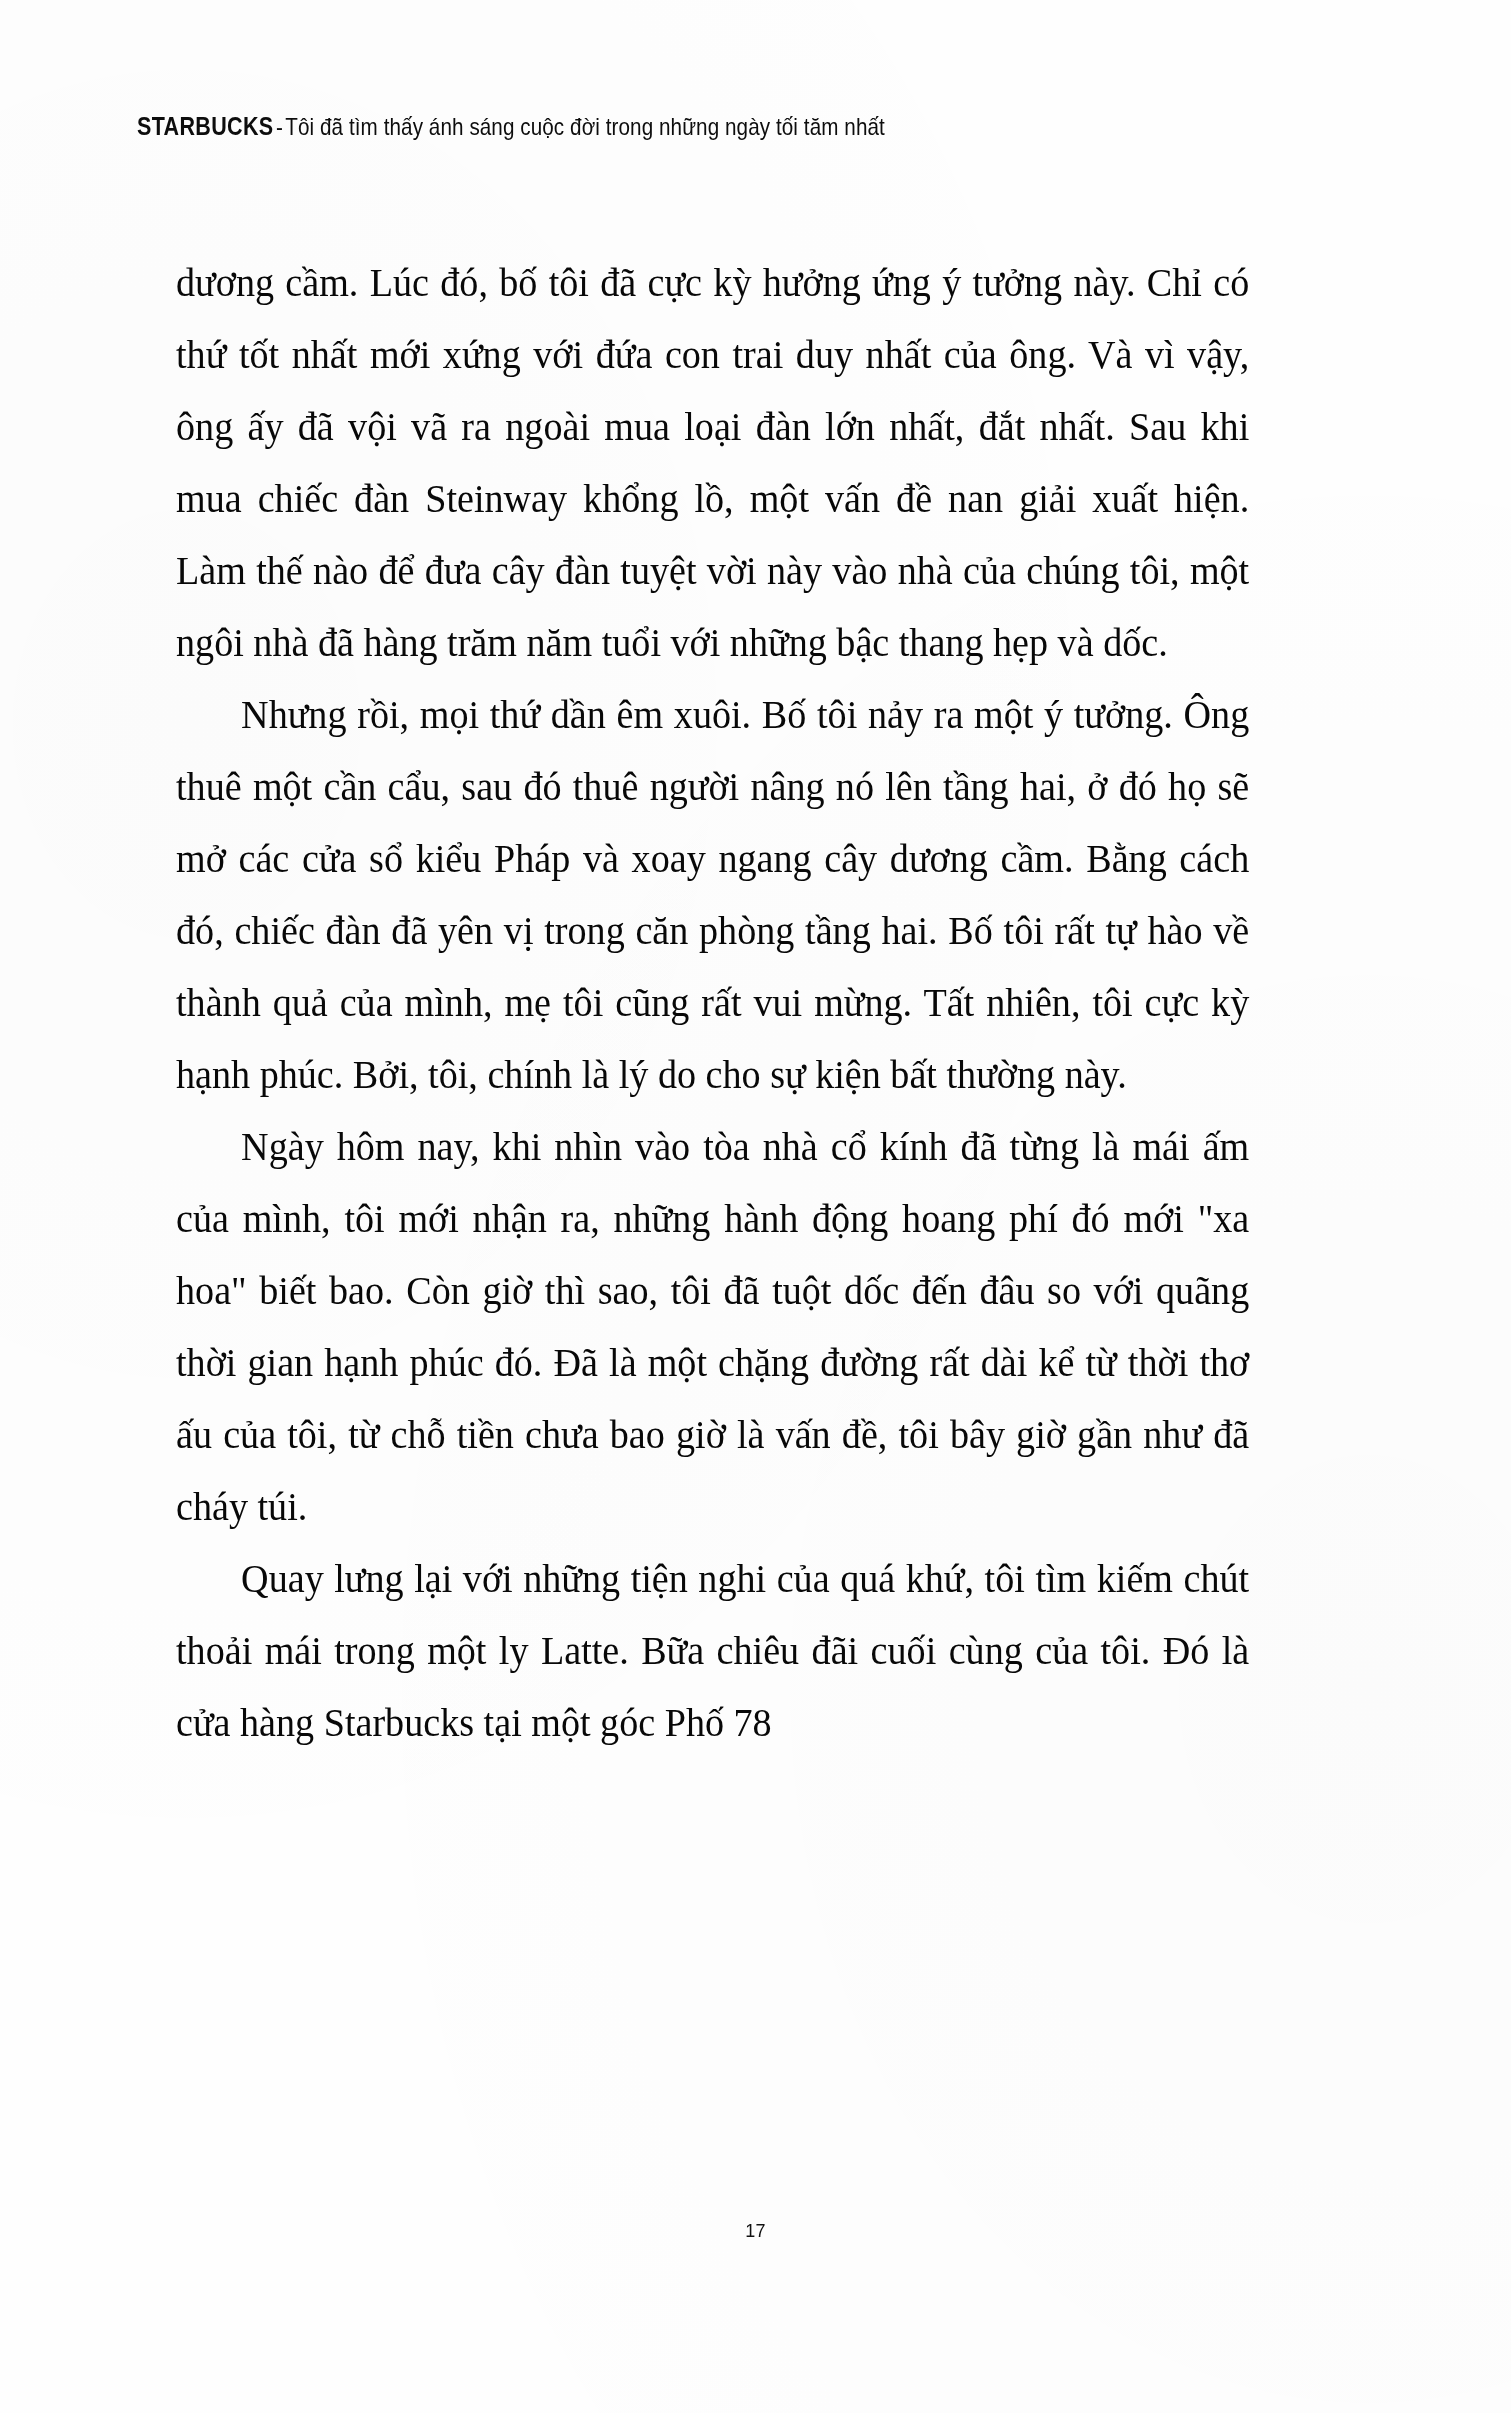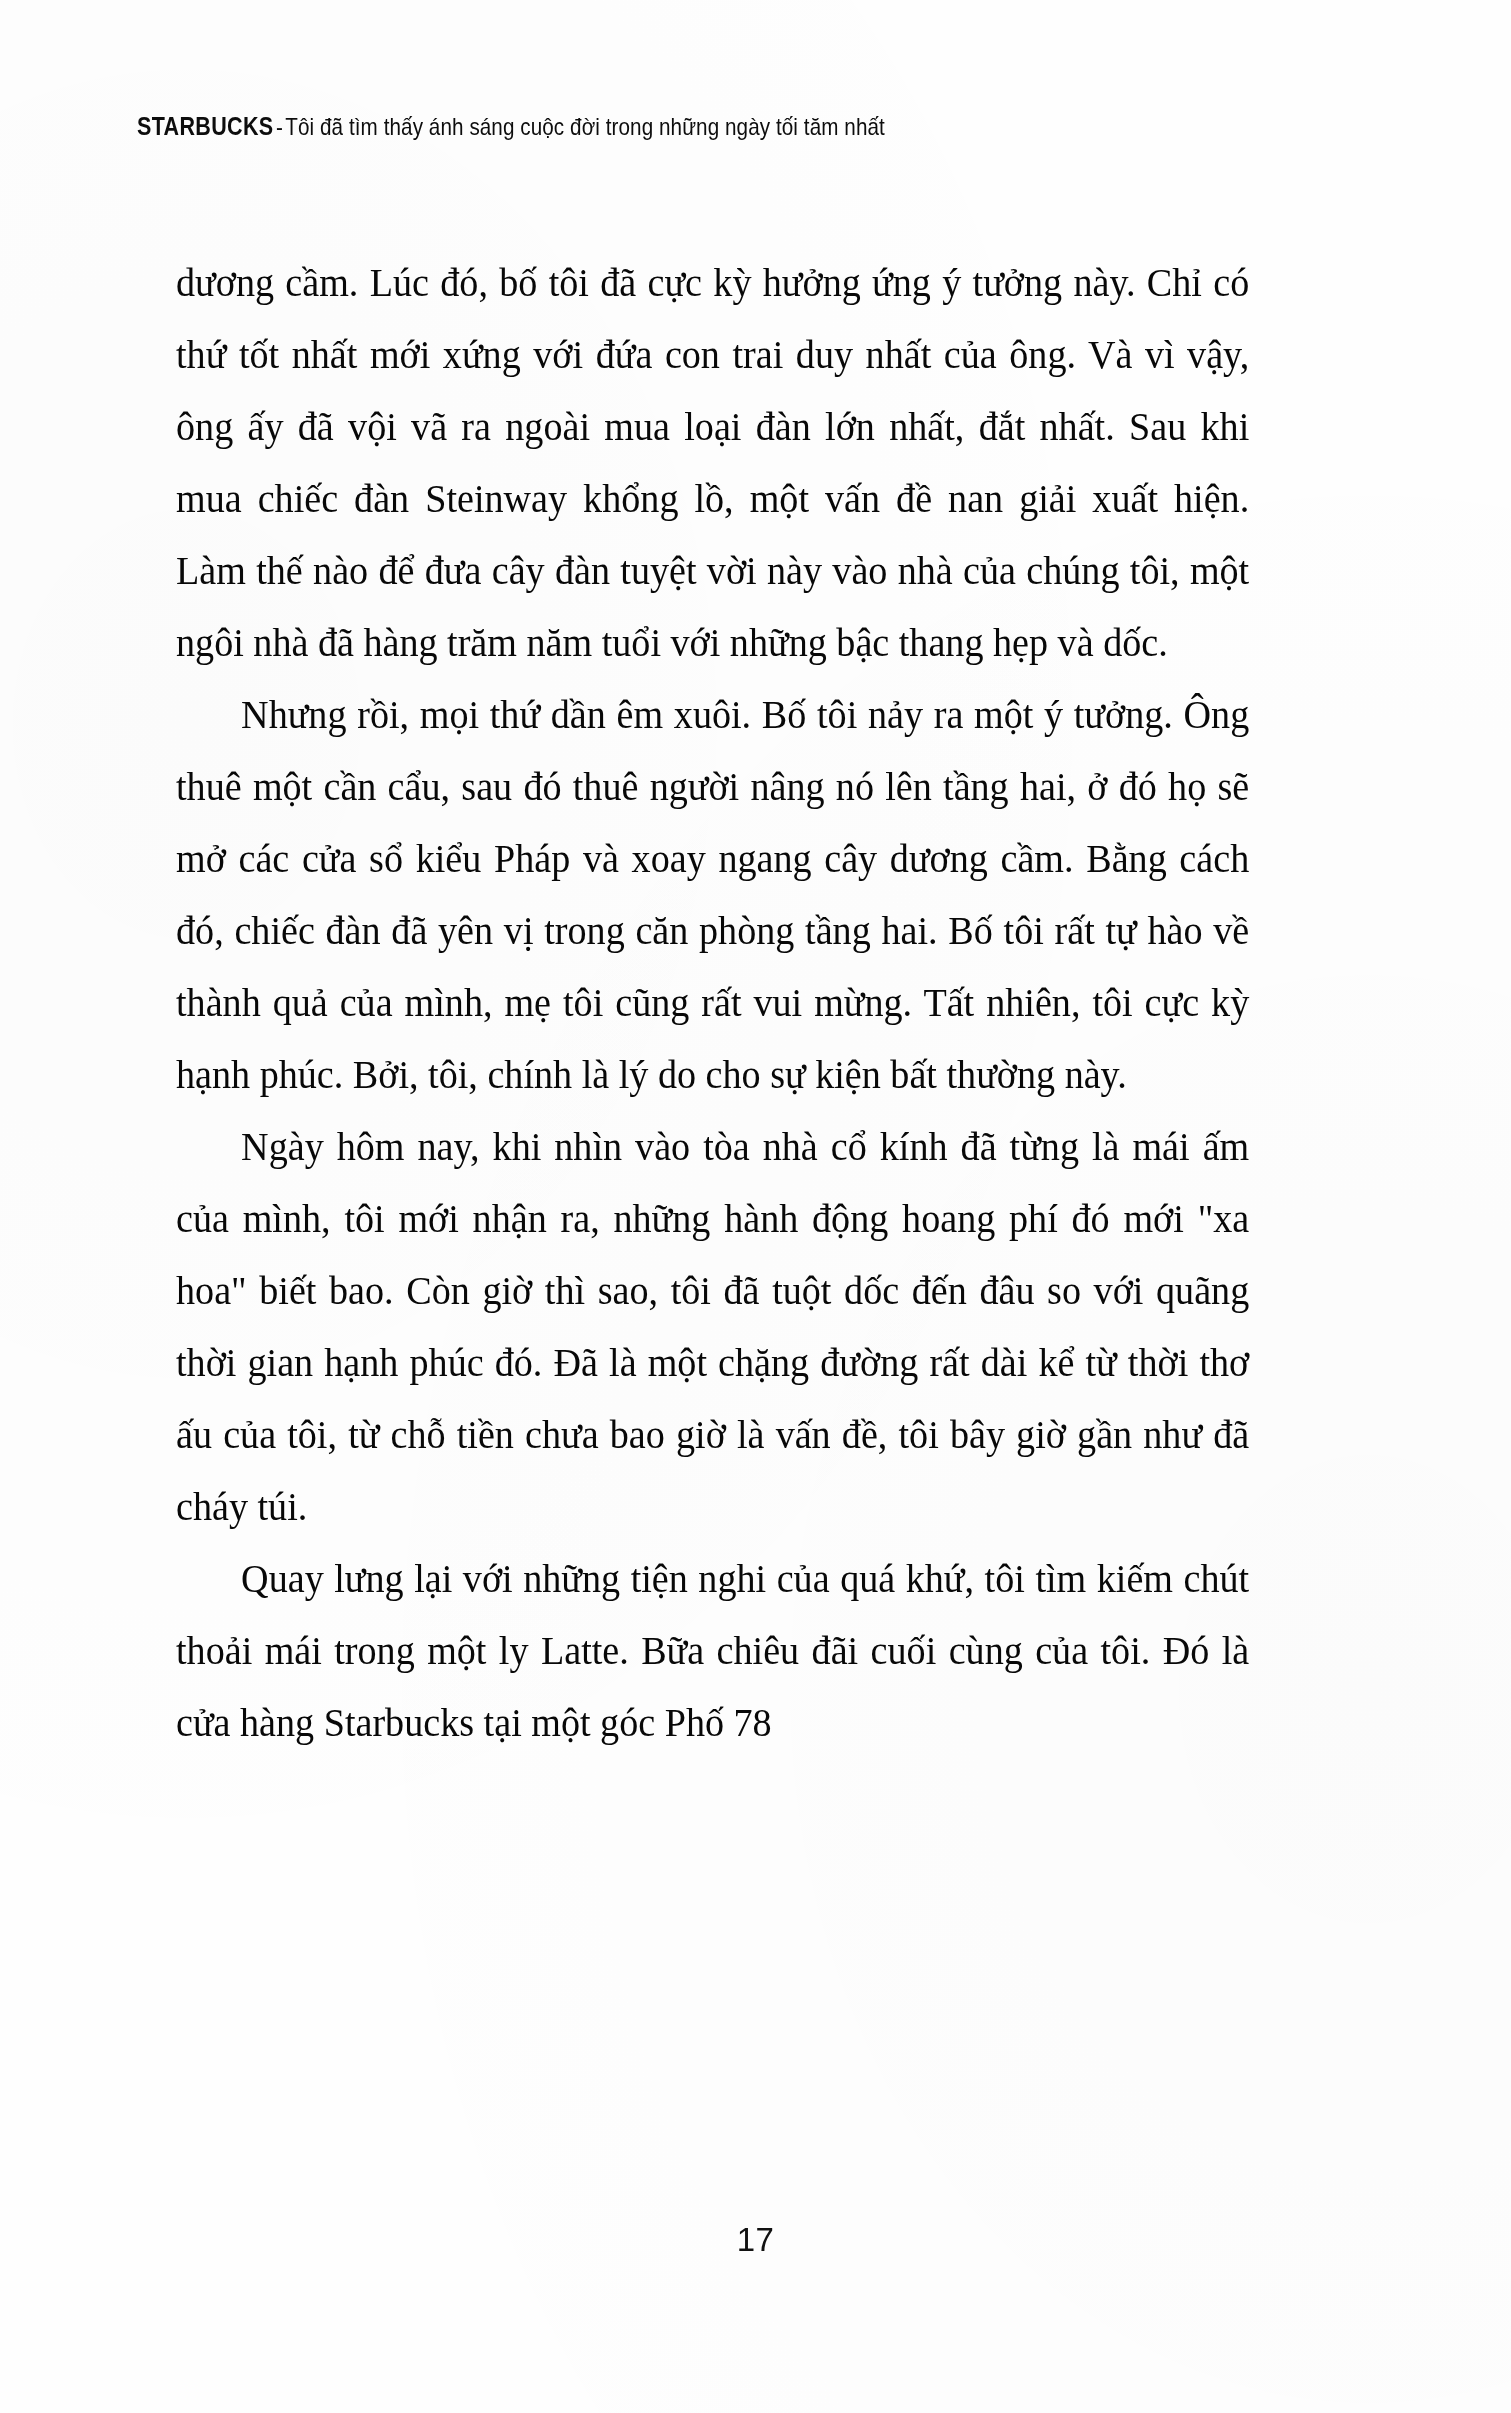--- a/index.html
+++ b/index.html
@@ -77,21 +77,21 @@
 
   
   .page-number {
     position: absolute;
     left: 0;
     top: 2221px;
     width: 1511px;
     text-align: center;
     color: #111111;
     font-family: "Liberation Sans", "DejaVu Sans", sans-serif;
-    font-size: 33px;
+    font-size: 18px;
     font-weight: 500;
     letter-spacing: 0.3px;
   }
 </style>
 </head>
 <body>
 
 <div class="page">
 
   <div class="running-header">

